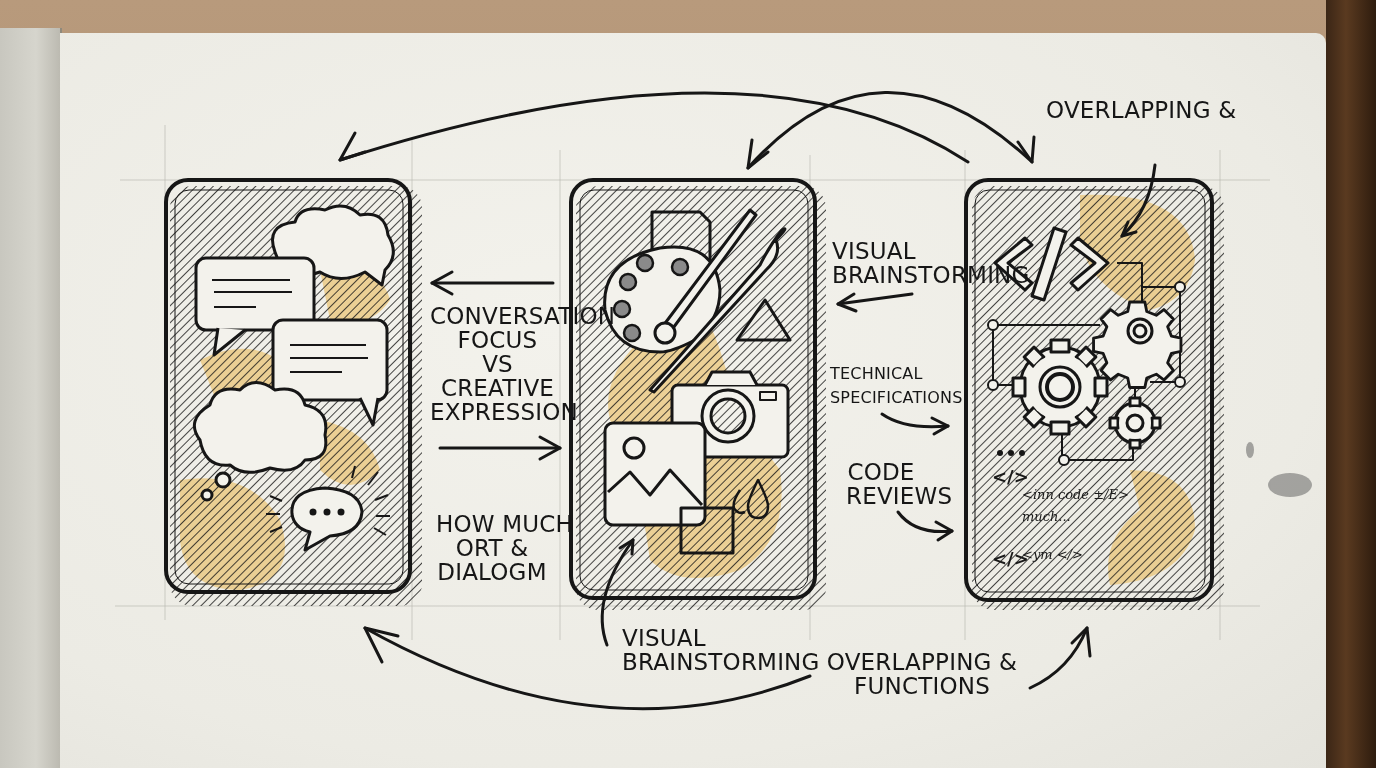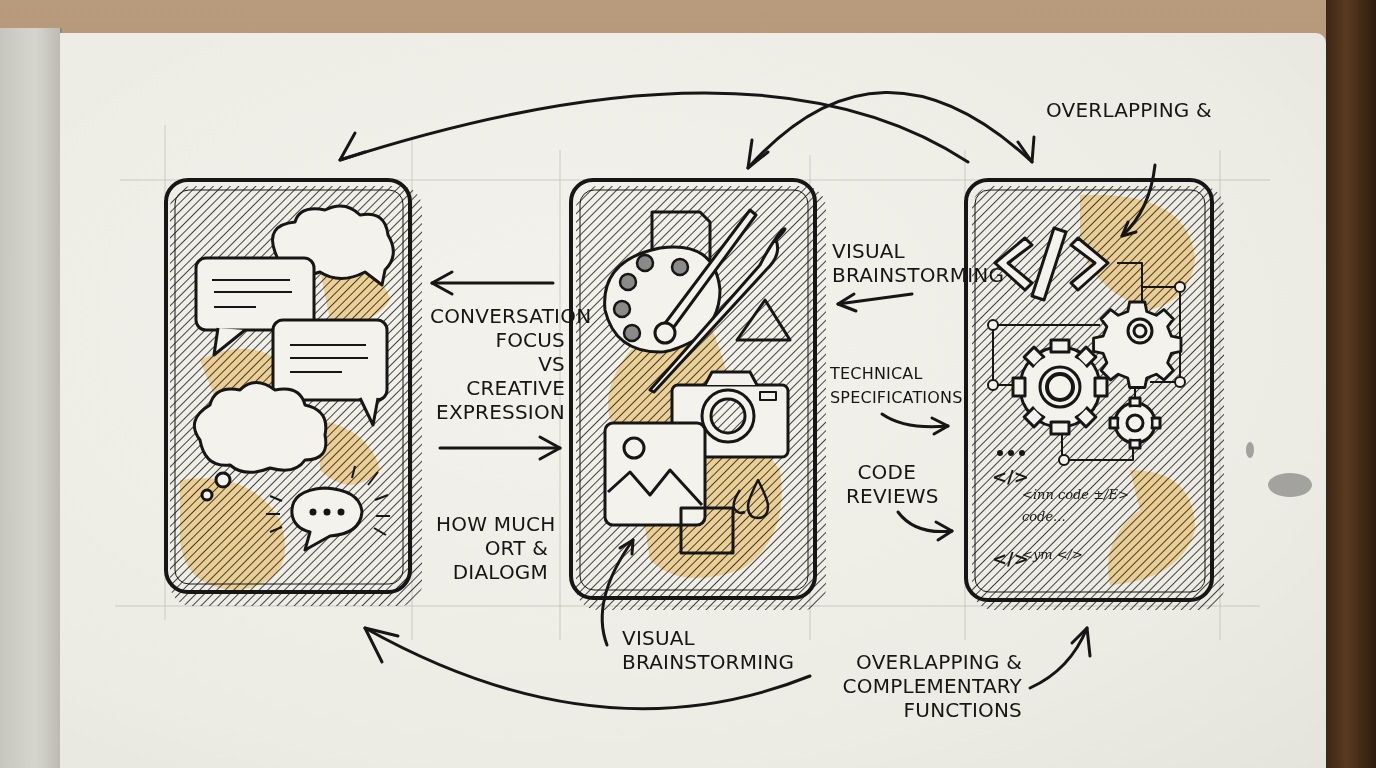--- a/index.html
+++ b/index.html
@@ -18,25 +18,25 @@
     border-right:2px solid #8f8a7d;
   }
   .page-main {
     position:absolute; left:60px; top:33px; width:1266px; height:735px;
     background: radial-gradient(ellipse at 40% 40%, #f3f2ec 0%, #ecebe4 70%, #e4e3dc 100%);
     border-top-right-radius:10px;
   }
   svg.sketch { position:absolute; left:0; top:0; }
   .label {
     position:absolute; color:#161616; text-transform:uppercase;
-    font-family: "DejaVu Sans", sans-serif; font-size:20px; line-height:24px;
+    font-family: "DejaVu Sans", sans-serif; font-size:23px; line-height:24px;
     letter-spacing:0.2px; white-space:nowrap;
   }
   .label span { display:block; }
-  .center { text-align:right; }
+  .center { text-align:center; }
   .code-hand {
     position:absolute; font-family:"DejaVu Serif", serif; font-style:italic;
     font-size:13px; color:#1a1a1a; line-height:22px; white-space:pre;
   }
   .code-tag {
     position:absolute; font-family:"DejaVu Sans", sans-serif; font-size:18px;
     color:#1a1a1a; font-weight:bold;
   }
 </style>
 </head>
@@ -279,21 +279,20 @@
   <span>Reviews</span>
 </div>
 
 <div class="label" style="left:622px;top:626px;">
   <span>Visual</span>
   <span>Brainstorming</span>
 </div>
 
 <div class="label center" style="left:822px;top:650px;width:200px;">
   <span>Overlapping &amp;</span>
-  <span>Complementary</span>
   <span>Functions</span>
 </div>
 
 <div class="code-tag" style="left:992px;top:466px;">&lt;/&gt;</div>
 <div class="code-hand" style="left:1022px;top:484px;">&lt;inn code ±/E&gt;</div>
-<div class="code-hand" style="left:1022px;top:506px;">code...</div>
+<div class="code-hand" style="left:1022px;top:506px;">much...</div>
 <div class="code-hand" style="left:1022px;top:544px;">&lt;ym &lt;/&gt;</div>
 <div class="code-tag" style="left:992px;top:548px;">&lt;/&gt;</div>
 
 </body></html>

